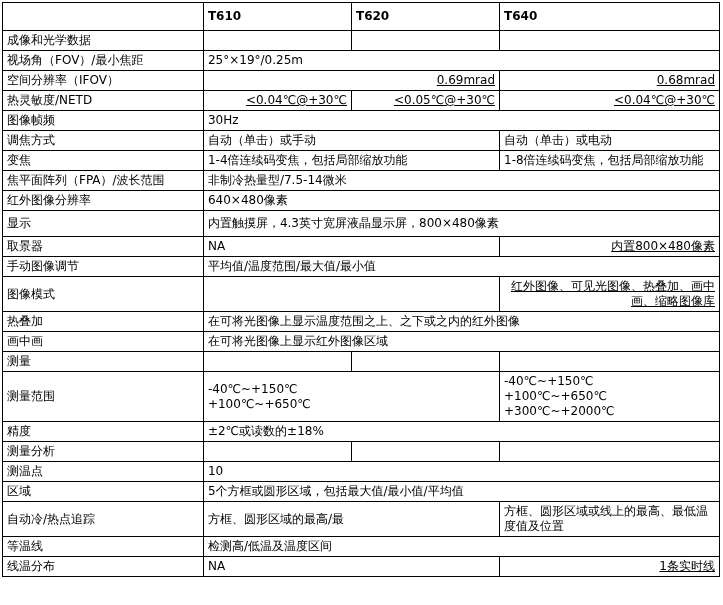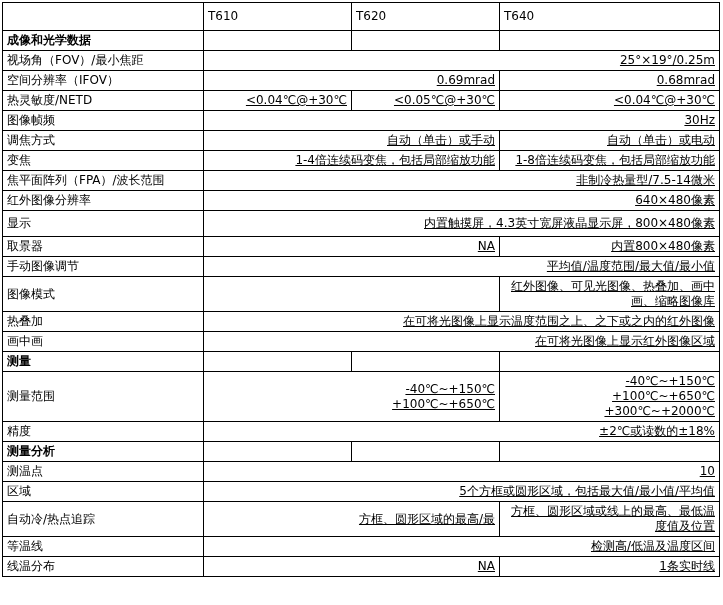--- a/index.html
+++ b/index.html
@@ -36,34 +36,32 @@
     line-height: 15px;
     vertical-align: middle;
     height: 19px;
     box-sizing: border-box;
     word-break: break-all;
   }
   td.label {
     text-align: left;
   }
   td.ctr {
-    text-align: right;
-    text-decoration: underline;
+    text-align: left;
   }
   td.lft {
     text-align: right;
     text-decoration: underline;
   }
   td.hdr {
     text-align: left;
-    font-weight: normal;
+    font-weight: bold;
   }
   td.section {
     text-align: left;
-    font-weight: bold;
   }
   td.blank {
     border-top: 1px solid #000000;
     border-bottom: 1px solid #000000;
     border-left: 1px solid #000000;
     border-right: 1px solid #000000;
   }
   .ml { line-height: 15px; }
 </style>
 </head>

